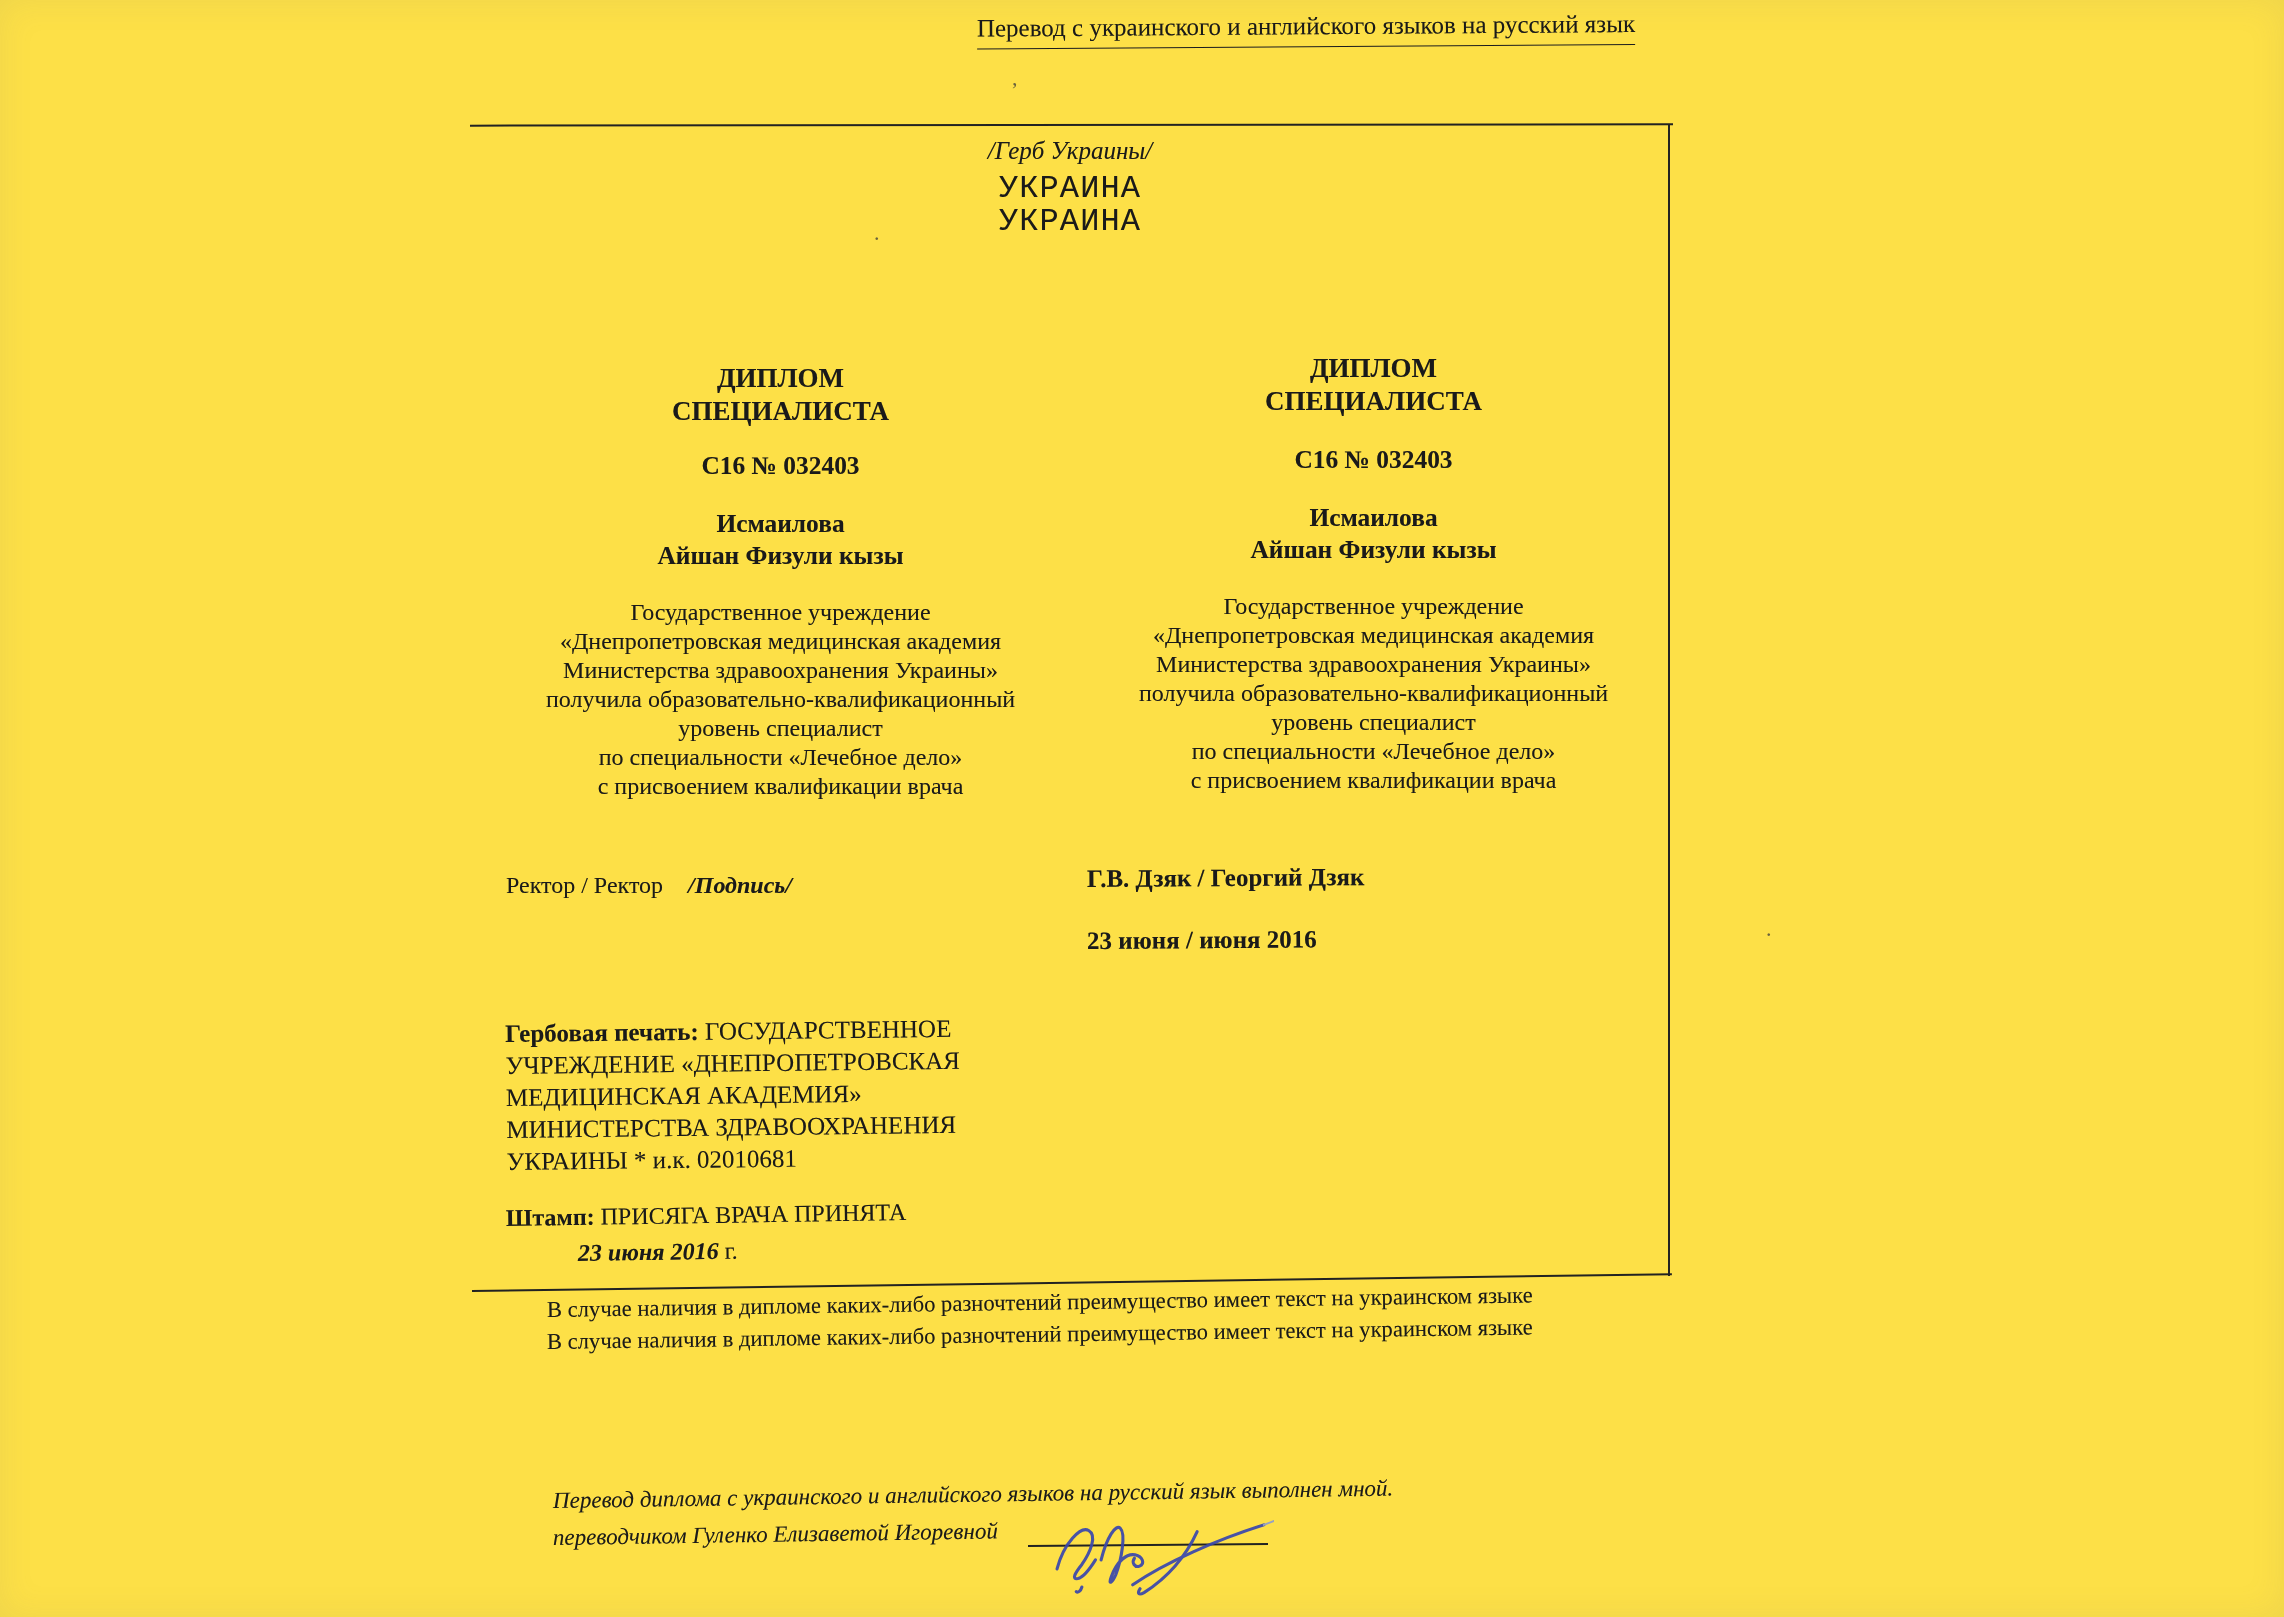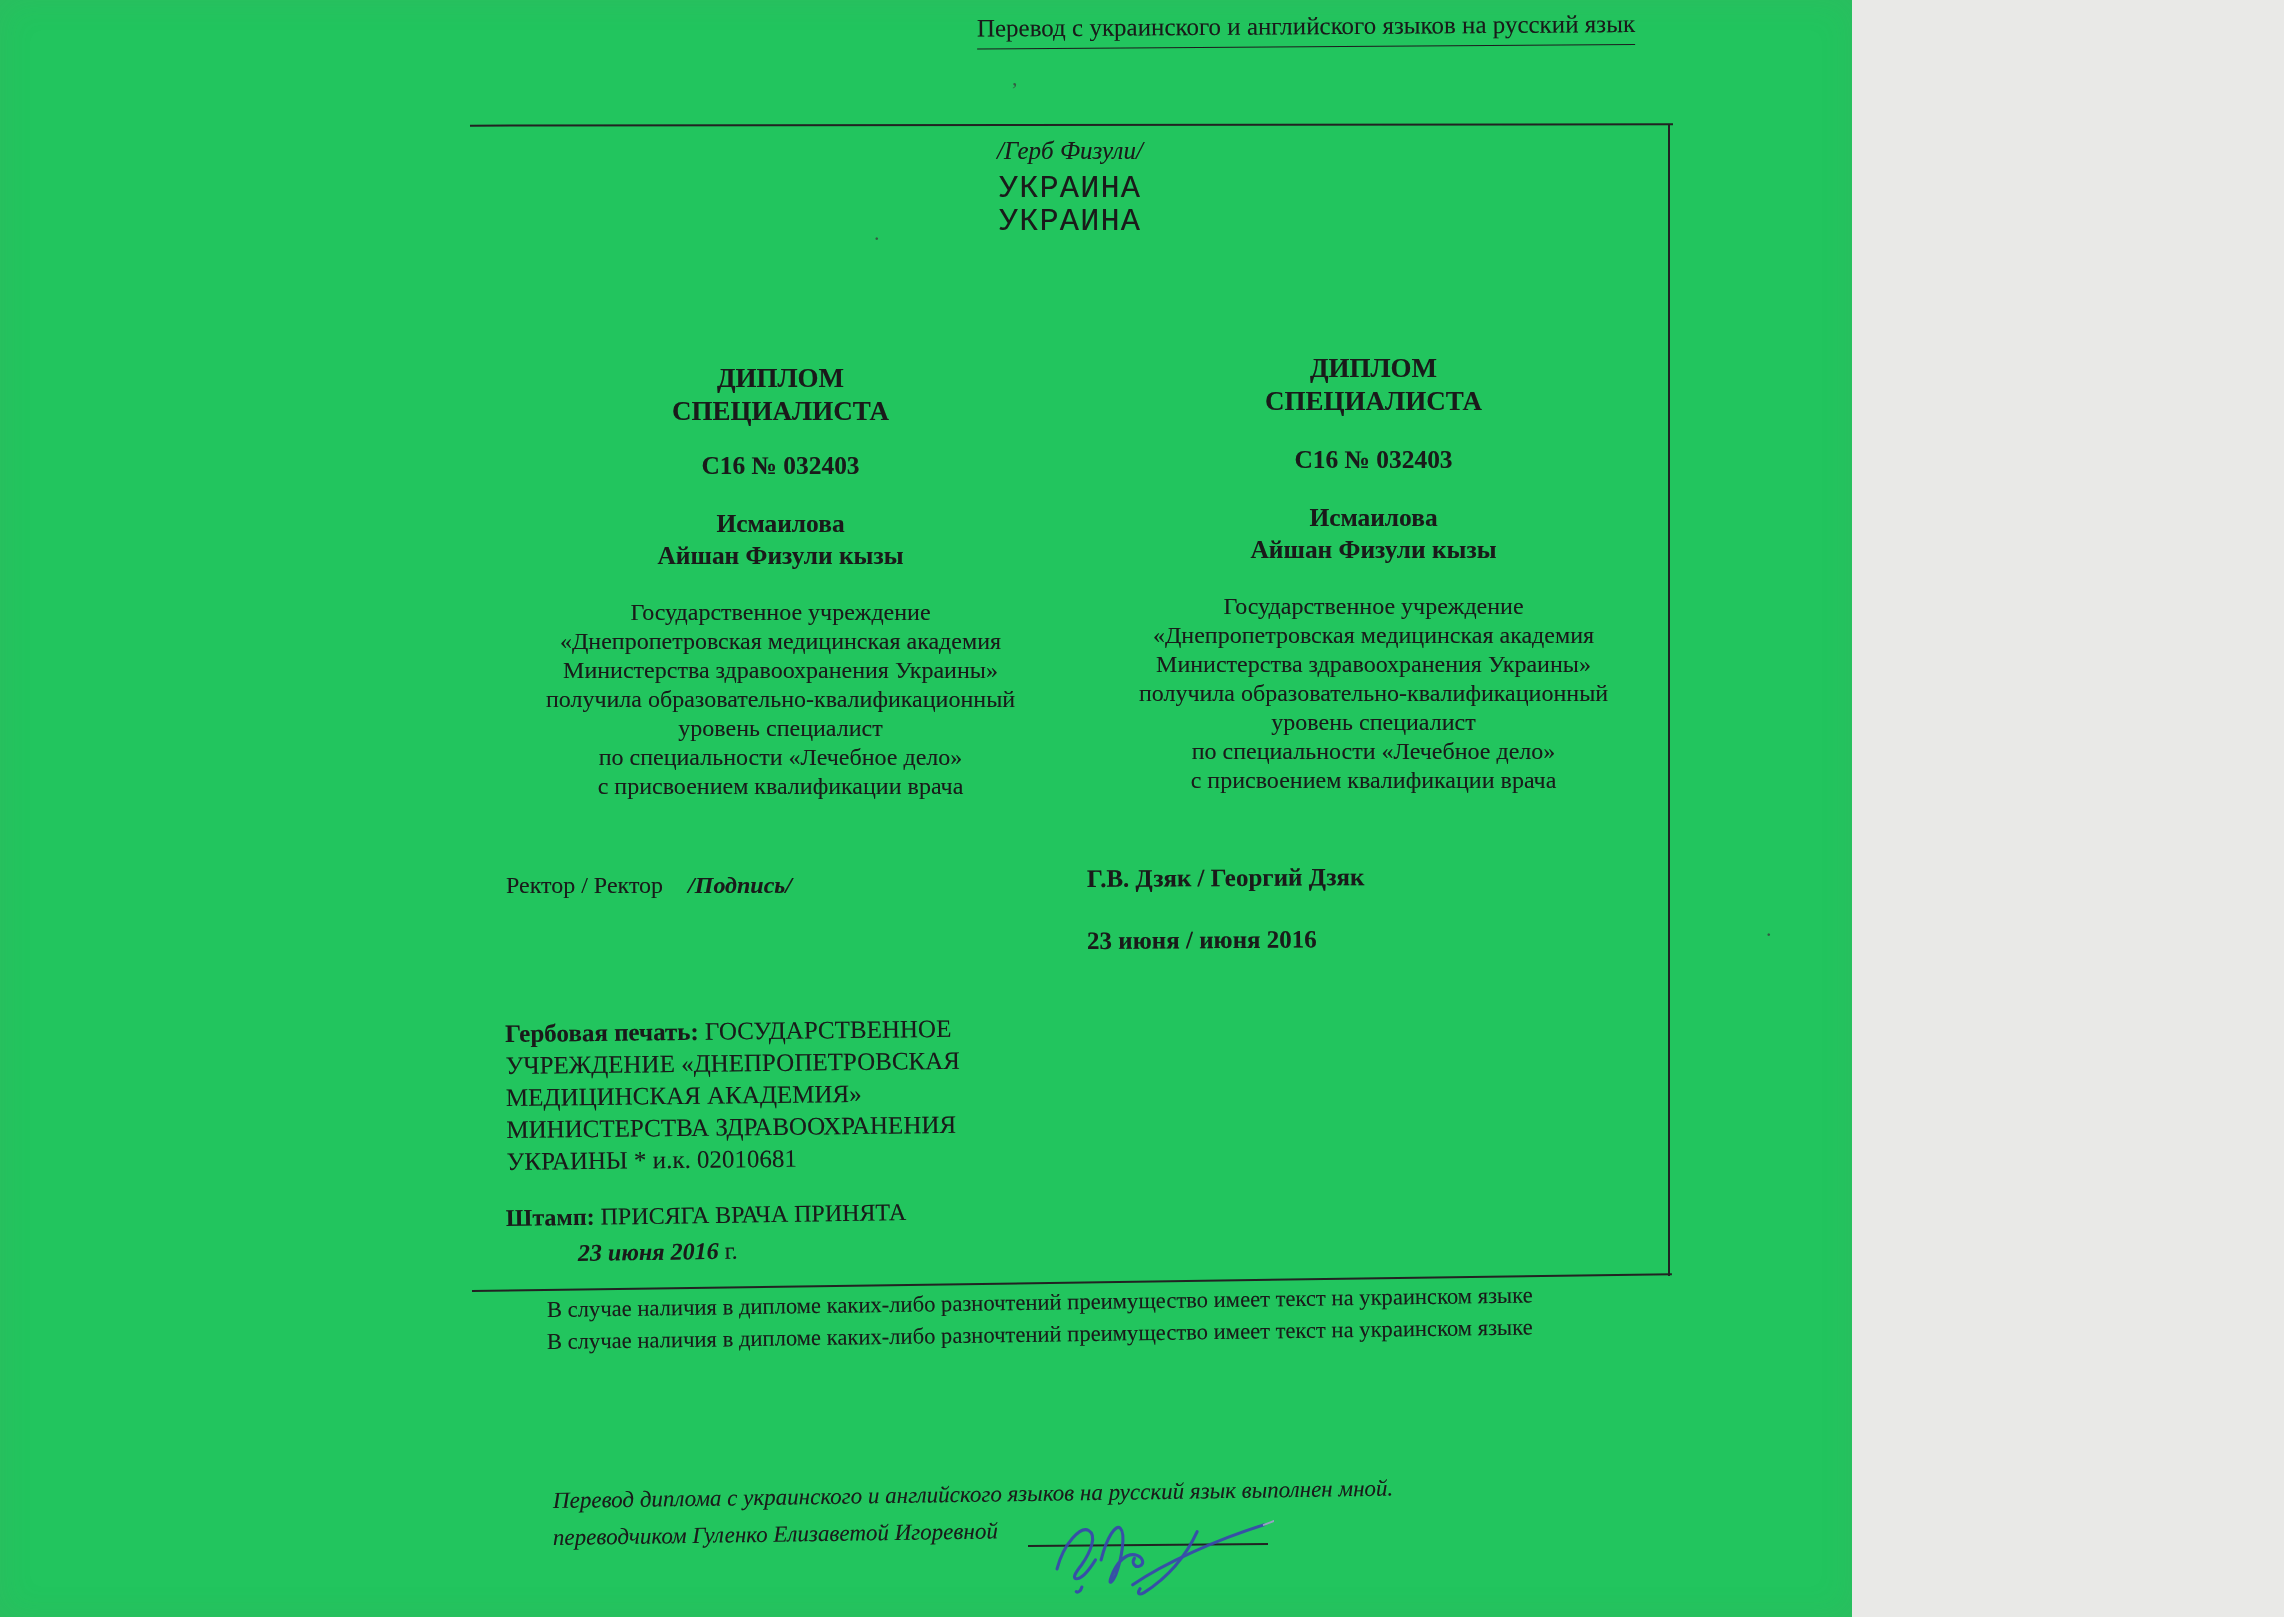--- a/index.html
+++ b/index.html
@@ -1,19 +1,19 @@
 <!DOCTYPE html>
 <html style="--ink: #1a1a1a; --sig: #3947ad;font-size:9px"><head>
 <meta charset="utf-8">
 <style>
   html,body{margin:0;padding:0;background:#e9e9e7;}
   .page{
     position:relative;
-    width:1852px;height:1617px;
-    background:#22c55e;
+    width:2284px;height:1617px;
+    background:#fde047;
     overflow:hidden;
     font-family:"Liberation Serif","DejaVu Serif",serif;
     color:var(--ink,#1a1a1a);
   }
   .page::after{
     content:"";position:absolute;inset:0;pointer-events:none;
     box-shadow:inset 0 0 34px rgba(120,120,110,0.12);
   }
   .t{position:absolute;text-shadow:0 0 0.6px rgba(10,10,10,0.28);white-space:nowrap;}
   .ctr{text-align:center;white-space:normal;}
@@ -38,21 +38,21 @@
 <div class="page">
 
   <div class="t ctr fs44 rot-s" style="left:916px;top:14.7px;width:780px;">
     <span class="u-span">Перевод с украинского и английского языков на русский язык</span>
   </div>
 
   <div class="line" style="left:470px;top:124px;width:1203px;height:2.3px;transform:rotate(-0.06deg);"></div>
   <div class="line" style="left:1668px;top:125px;width:2.3px;height:1151px;"></div>
   <div class="line" style="left:472px;top:1290px;width:1200px;height:2.3px;transform:rotate(-0.8deg);transform-origin:left center;"></div>
 
-  <div class="t ctr fs44 i" style="left:472px;top:137px;width:1196px;">/Герб Физули/</div>
+  <div class="t ctr fs44 i" style="left:472px;top:137px;width:1196px;">/Герб Украины/</div>
   <div class="t ctr fs46 ls2" style="left:472px;top:170px;width:1196px;">УКРАИНА</div>
   <div class="t ctr fs46 ls2" style="left:472px;top:203px;width:1196px;">УКРАИНА</div>
 
   <div class="t ctr fs48 b" style="left:475px;top:362px;width:611px;">
     <div>ДИПЛОМ</div>
     <div>СПЕЦИАЛИСТА</div>
   </div>
   <div class="t ctr fs45 b" style="left:475px;top:451px;width:611px;">С16 № 032403</div>
   <div class="t ctr fs45 b lh57" style="left:475px;top:507px;width:611px;">
     <div>Исмаилова</div>

